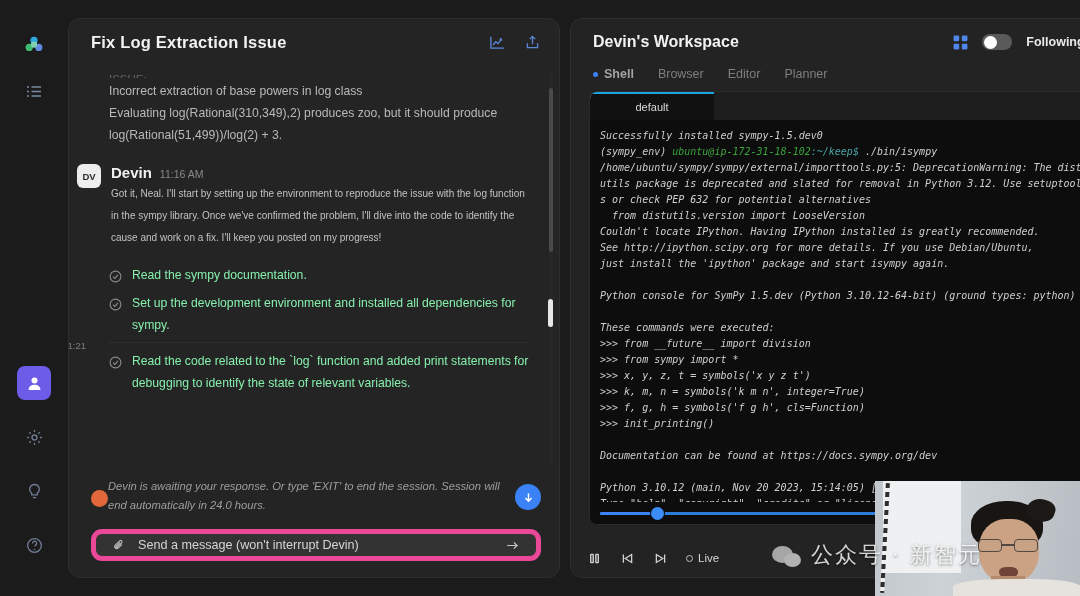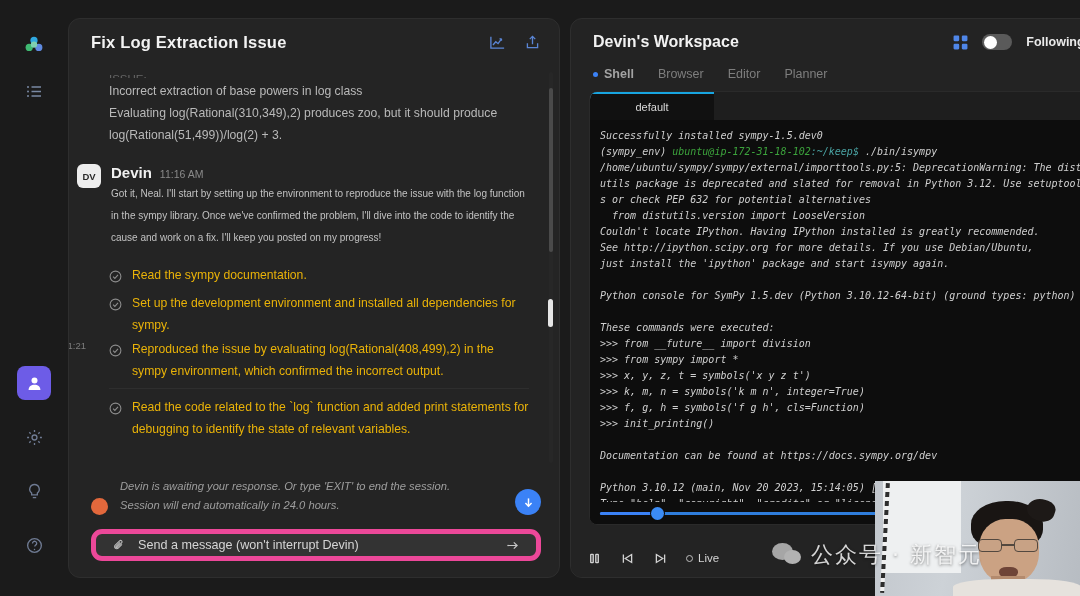--- a/index.html
+++ b/index.html
@@ -105,21 +105,21 @@
   }
   .msg-body { flex: 1 1 auto; }
   .msg-meta { display: flex; align-items: baseline; gap: 8px; margin-bottom: 2px; }
   .msg-author { font-size: 15px; font-weight: bold; color: #f0f0f0; }
   .msg-time { font-size: 10.5px; color: #8a8a8a; }
   .msg-text { font-size: 10px; line-height: 22px; color: #c2c2c2; }
 
   .todo-list { margin-top: 14px; }
   .todo {
     display: flex; gap: 10px; align-items: flex-start;
-    font-size: 12.2px; line-height: 22px; color: #eab308;
+    font-size: 12.2px; line-height: 22px; color: #86efac;
     padding: 1px 0;
   }
   .todo-check { flex: 0 0 13px; margin-top: 4px; color: #8d8d8d; }
   .todo.divider-top { border-top: 1px solid #2e2e2e; padding-top: 7px; margin-top: 5px; }
 
   .stamp {
     position: absolute; left: -6px;
     font-size: 9.5px; color: #7d7d7d;
   }
 
@@ -132,21 +132,21 @@
     position: absolute; left: 0; width: 4px; top: 4%; height: 42%;
     background: #4a4a4a; border-radius: 3px;
   }
   .lp-marker {
     position: absolute; left: -1px; width: 5px; height: 28px; top: 58%;
     background: #e6e6e6; border-radius: 3px;
   }
 
   
   .lp-foot { flex: 0 0 auto; padding: 6px 18px 16px 22px; }
-  .await-row { display: flex; align-items: flex-end; gap: 12px; }
+  .await-row { display: flex; align-items: center; }
   .await-dot {
     width: 17px; height: 17px; border-radius: 50%;
     background: #e2683c; flex: 0 0 17px; margin-top: 4px;
   }
   .await-text {
     flex: 1 1 auto;
     font-size: 11.2px; line-height: 19px; font-style: italic; color: #9e9e9e;
     padding-right: 10px;
   }
   .scroll-down-btn {
@@ -266,21 +266,21 @@
     background: #232323;
     color: #cfcfcf;
   }
   .live-chip { display: flex; align-items: center; gap: 5px; font-size: 11.5px; color: #d6d6d6; }
   .live-ring { width: 7px; height: 7px; border-radius: 50%; border: 1.3px solid #bdbdbd; }
 
   
   .wm {
     position: absolute;
     left: 772px; top: 540px;
-    display: flex; align-items: center; gap: 9px;
+    display: flex; align-items: flex-end; gap: 9px;
     font-size: 22px; color: rgba(255,255,255,.82);
     font-family: "DejaVu Sans", sans-serif;
     letter-spacing: 2px;
     z-index: 30;
     pointer-events: none;
     text-shadow: 0 1px 3px rgba(0,0,0,.5);
   }
   .wm-bubble { position: relative; width: 30px; height: 24px; opacity: .75; }
   .wm-b1 {
     position: absolute; left: 0; top: 0; width: 21px; height: 17px;
@@ -464,29 +464,20 @@
             <div class="todo">
               <span class="todo-check">
                 <svg width="13" height="13" viewBox="0 0 14 14" fill="none" stroke="#8d8d8d" stroke-width="1.15">
                   <circle cx="7" cy="7" r="5.8"></circle>
                     <path d="M4.4 7.1l1.9 1.9 3.4-3.8"></path>
                 </svg>
               </span>
               <span>Set up the development environment and installed all dependencies for sympy.</span>
             </div>
 
-            <div class="todo">
-              <span class="todo-check">
-                <svg width="13" height="13" viewBox="0 0 14 14" fill="none" stroke="#8d8d8d" stroke-width="1.15">
-                  <circle cx="7" cy="7" r="5.8"></circle>
-                    <path d="M4.4 7.1l1.9 1.9 3.4-3.8"></path>
-                </svg>
-              </span>
-              <span>Reproduced the issue by evaluating log(Rational(408,499),2) in the sympy environment, which confirmed the incorrect output.</span>
-            </div>
 
             <div class="todo divider-top">
               <span class="todo-check">
                 <svg width="13" height="13" viewBox="0 0 14 14" fill="none" stroke="#8d8d8d" stroke-width="1.15">
                   <circle cx="7" cy="7" r="5.8"></circle>
                     <path d="M4.4 7.1l1.9 1.9 3.4-3.8"></path>
                 </svg>
               </span>
               <span>Read the code related to the `log` function and added print statements for debugging to identify the state of relevant variables.</span>
             </div>

